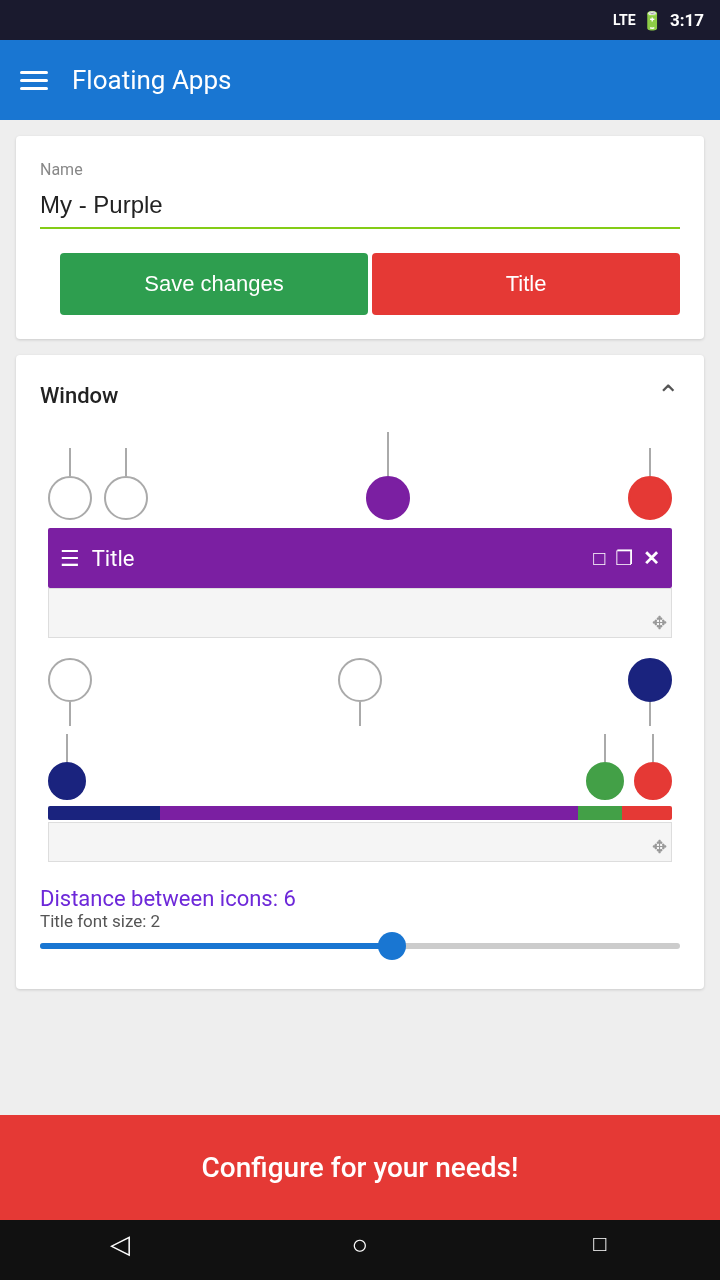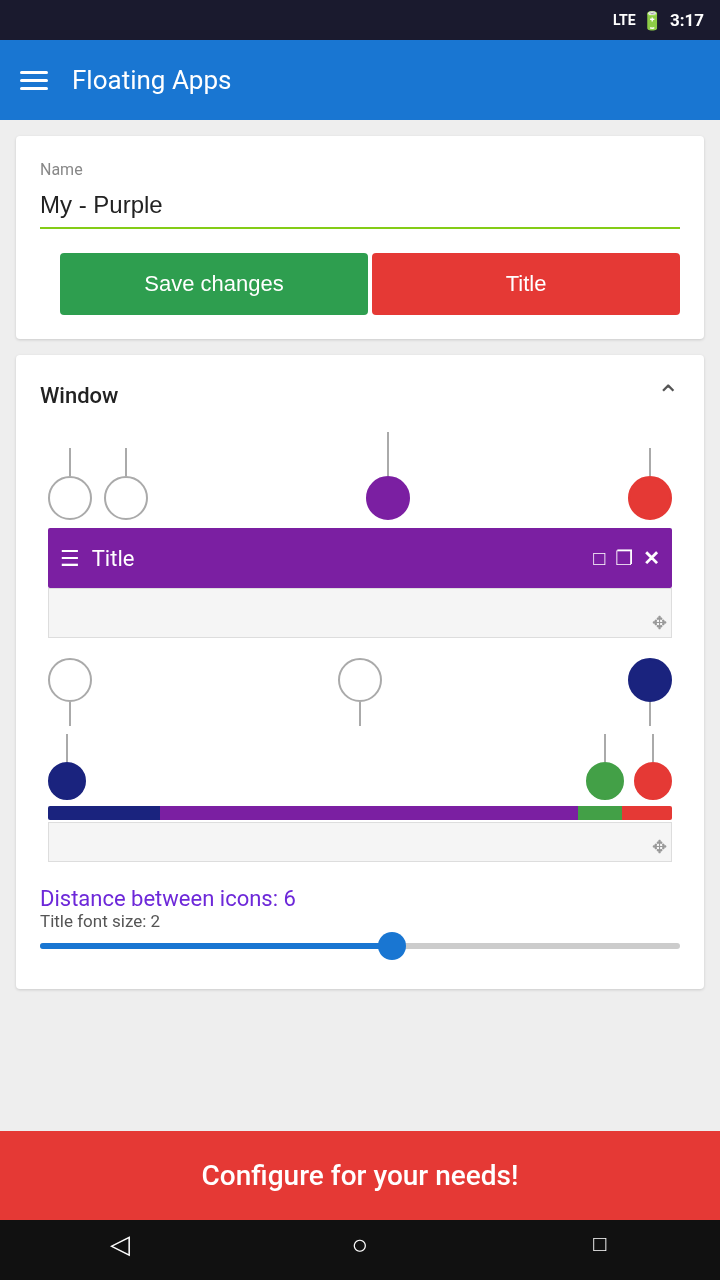--- a/index.html
+++ b/index.html
@@ -303,21 +303,21 @@
       background: #1976d2;
       border-radius: 50%;
       top: 50%;
       transform: translateY(-50%);
       cursor: pointer;
     }
 
     
     .configure-banner {
       background: #e53935;
-      padding: 28px 20px;
+      padding: 36px 20px;
       text-align: center;
       position: fixed;
       bottom: 60px;
       left: 0;
       width: 720px;
       z-index: 100;
     }
     .configure-text {
       color: white;
       font-size: 28px;

